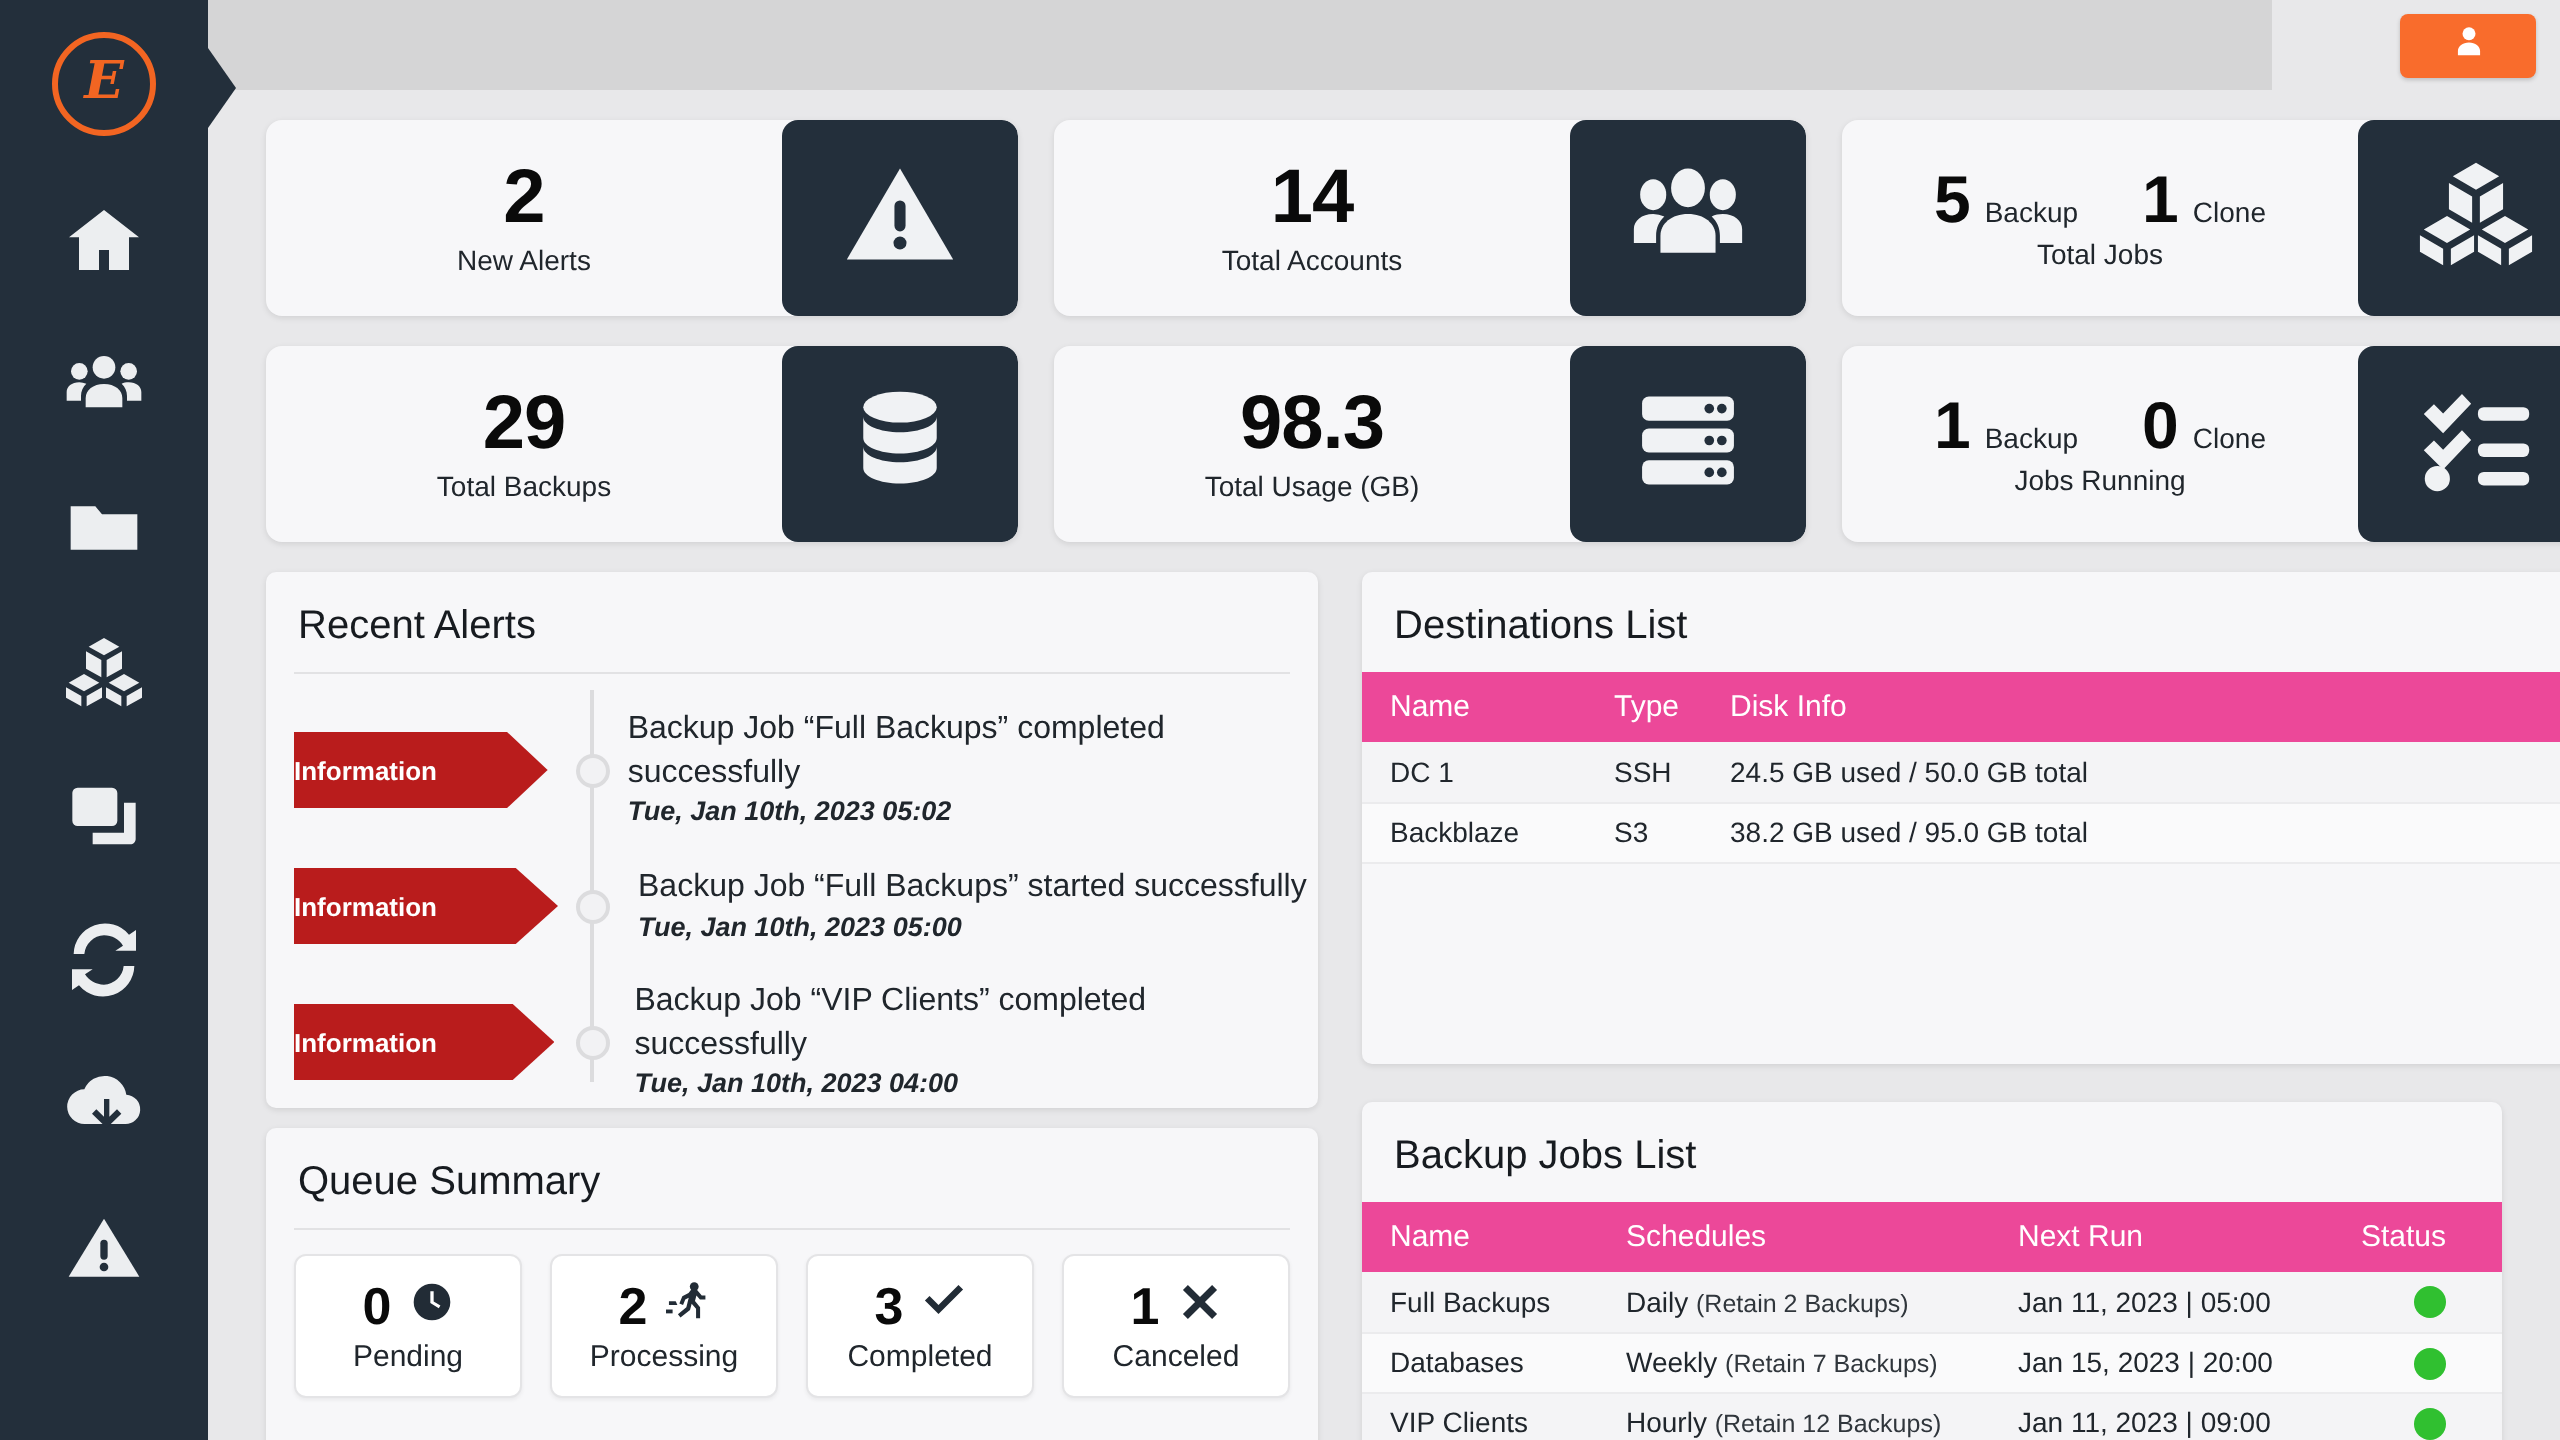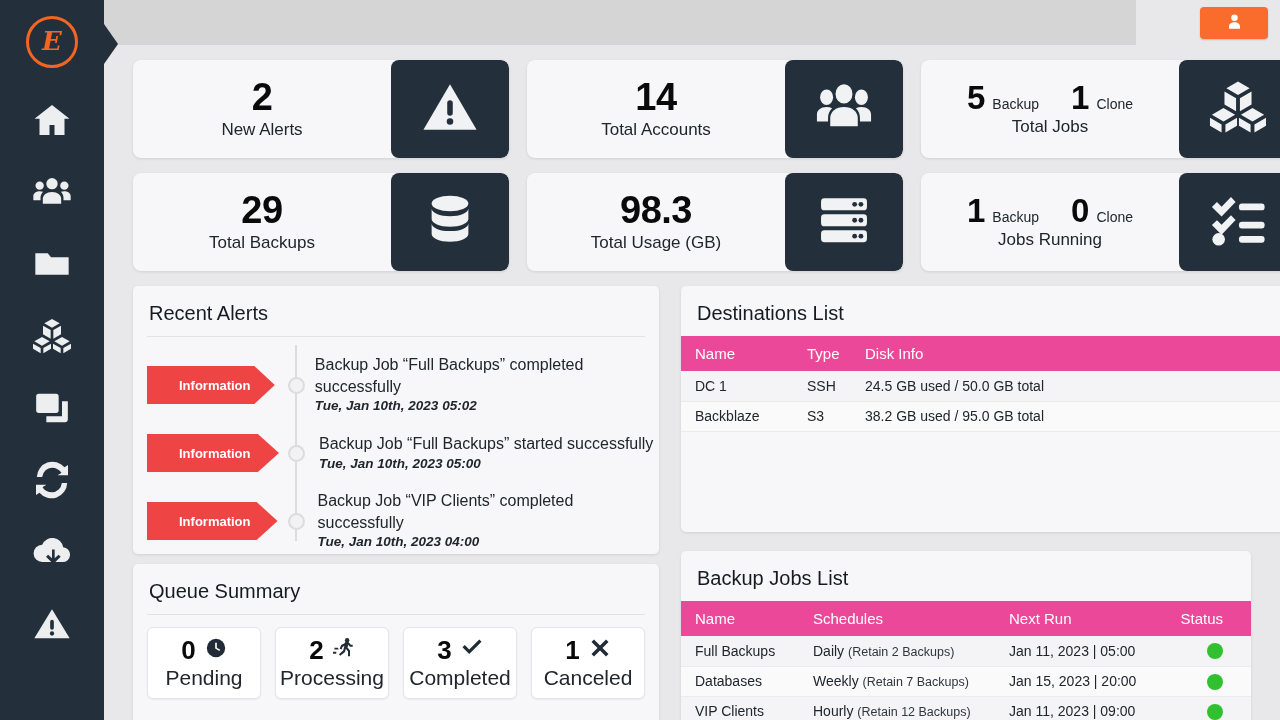--- a/index.html
+++ b/index.html
@@ -89,21 +89,21 @@
   }
   .stat-body {
     flex: 1;
     display: flex; flex-direction: column;
     align-items: center; justify-content: center;
   }
   .stat-num {
     font-size: 38px; font-weight: bold; color: #0a0a0a;
     line-height: 1.02; letter-spacing: -0.5px;
   }
-  .stat-label { font-size: 17px; color: #20262c; margin-top: 3px; }
+  .stat-label { font-size: 14px; color: #20262c; margin-top: 3px; }
   .stat-dual {
     display: flex; align-items: baseline; gap: 7px;
     justify-content: center;
   }
   .stat-dual .d-num { font-size: 33px; font-weight: bold; color: #0a0a0a; line-height: 1; }
   .stat-dual .d-cap { font-size: 14px; color: #20262c; margin-right: 25px; }
   .stat-dual .d-cap.last { margin-right: 0; }
   .stat-icon {
     width: 118px;
     background: #232f3b;
@@ -130,23 +130,23 @@
   #recent-alerts { left: 29px; top: 241px; width: 526px; height: 268px; }
   .alert-list { position: relative; padding: 14px 0 0 0; height: 210px; }
   .alert-axis {
     position: absolute; left: 162px; top: 8px;
     width: 2px; height: 196px; background: #dcdcde;
   }
   .alert-row { display: flex; align-items: center; height: 68px; position: relative; }
   .alert-badge {
     margin-left: 14px;
     width: 132px; height: 38px;
-    background: #ef4444;
+    background: #b91c1c;
     color: #ffffff; font-size: 13px; font-weight: bold;
-    display: flex; align-items: center; padding-left: 32px;
+    display: flex; align-items: center; padding-left: 0;
     clip-path: polygon(0 0, 84% 0, 100% 50%, 84% 100%, 0 100%);
   }
   .alert-dot {
     position: absolute; left: 155px;
     width: 17px; height: 17px; border-radius: 50%;
     background: #f2f2f4; border: 2px solid #dcdcde;
   }
   .alert-text { margin-left: 40px; }
   .alert-text .t1 { font-size: 16px; color: #20262c; line-height: 1.35; }
   .alert-text .t2 { font-size: 13.5px; color: #20262c; font-style: italic; font-weight: bold; line-height: 1.35; }
@@ -159,21 +159,21 @@
     background: #ffffff;
     border: 1px solid #e4e4e6;
     border-radius: 6px;
     display: flex; flex-direction: column;
     align-items: center; justify-content: center;
     box-shadow: 0 1px 2px rgba(0,0,0,0.06);
   }
   .queue-top { display: flex; align-items: center; gap: 9px; }
   .queue-num { font-size: 26px; font-weight: bold; color: #0a0a0a; line-height: 1; }
   .queue-top svg { width: 22px; height: 22px; fill: #222c36; }
-  .queue-cap { font-size: 21px; color: #20262c; margin-top: 3px; }
+  .queue-cap { font-size: 15px; color: #20262c; margin-top: 3px; }
 
   
   #destinations { left: 577px; top: 241px; width: 674px; height: 246px; }
   #backup-jobs  { left: 577px; top: 506px; width: 570px; height: 214px; }
   table { width: 100%; border-collapse: collapse; table-layout: fixed; }
   thead tr { background: #ec4899; }
   thead th {
     color: #ffffff; font-size: 15px; font-weight: normal;
     text-align: left; padding: 9px 0 9px 14px; height: 34px;
   }

